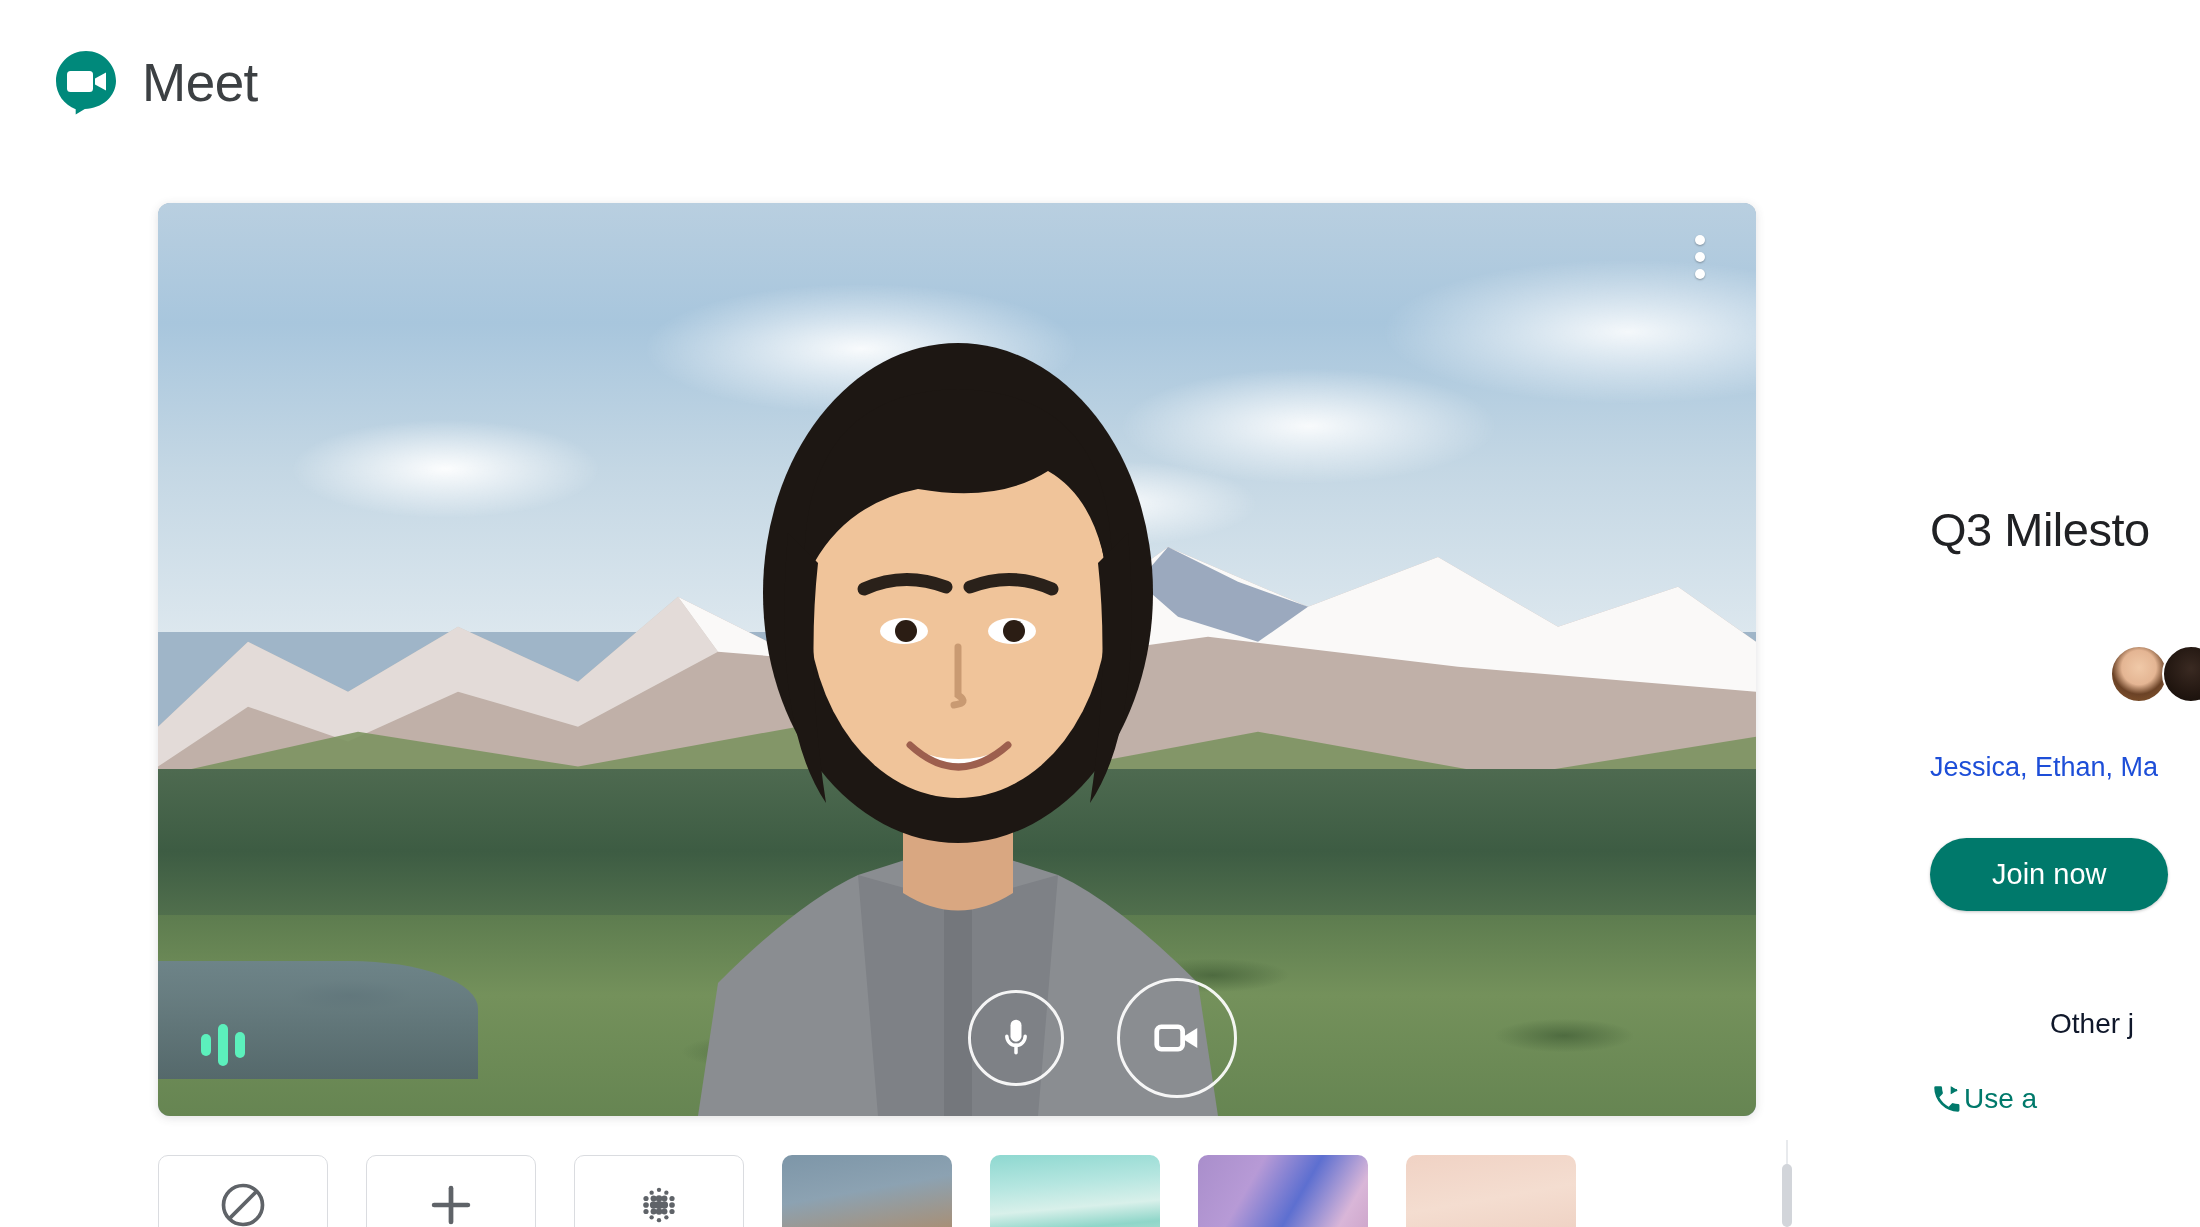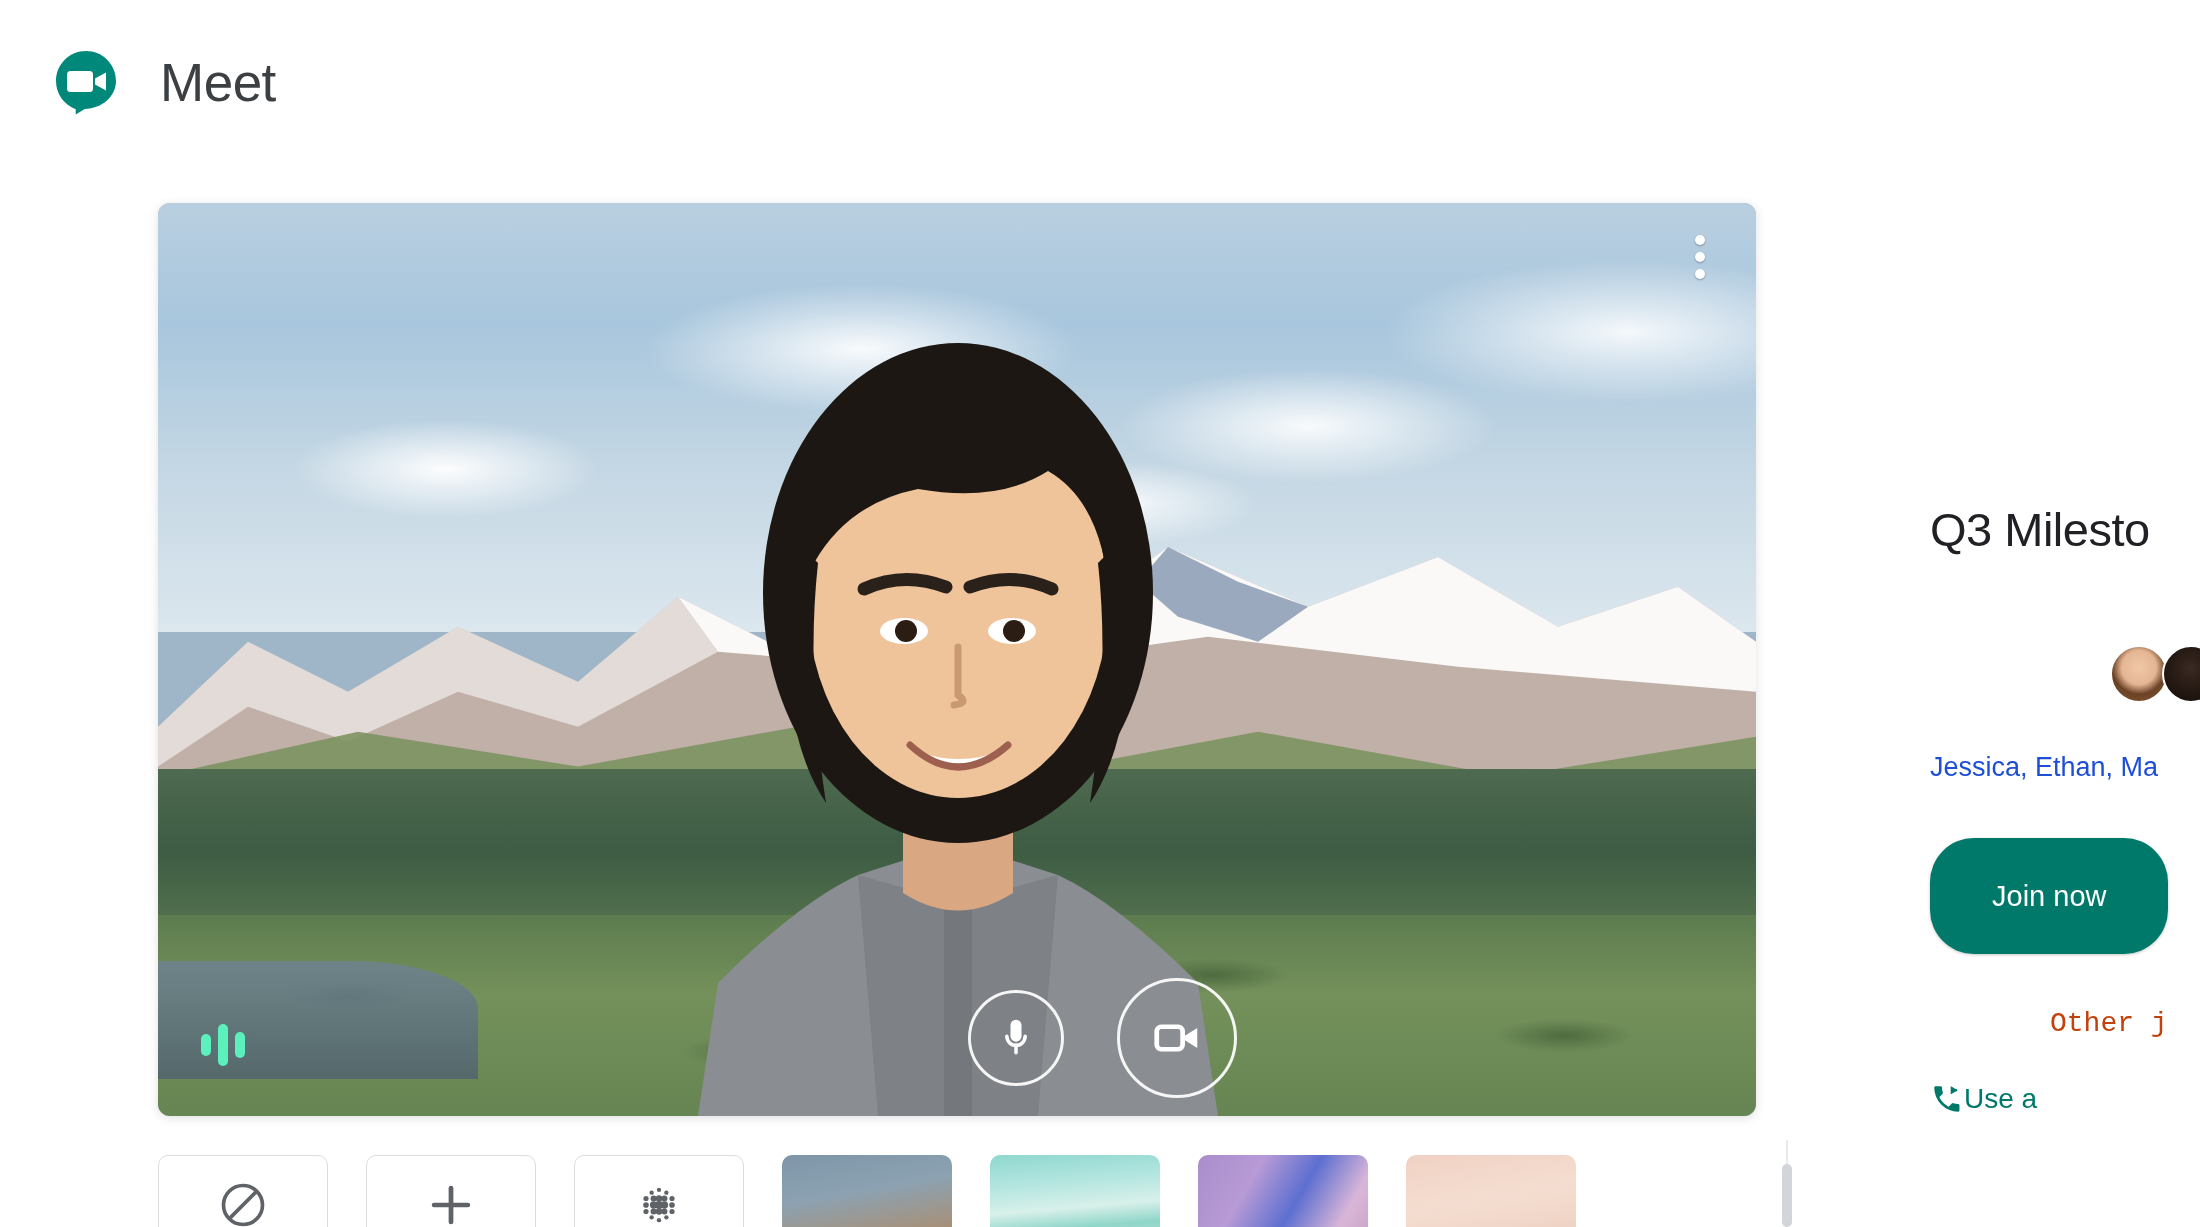--- a/index.html
+++ b/index.html
@@ -5,21 +5,21 @@
   * { box-sizing: border-box; margin: 0; padding: 0; }
   html, body {
     width: 2200px; height: 1227px;
     background: #ffffff;
     font-family: "Liberation Sans", sans-serif;
     overflow: hidden;
   }
   .page { position: relative; width: 2200px; height: 1227px; background: #fff; }
 
   
-  .brand { position: absolute; left: 52px; top: 48px; display: flex; align-items: center; gap: 40px; }
+  .brand { position: absolute; left: 52px; top: 48px; display: flex; align-items: center; gap: 22px; }
   .brand-logo { width: 68px; height: 68px; position: relative; }
   .brand-logo svg { display: block; }
   .brand-name {
     font-size: 53px; font-weight: 400; color: #3c4043;
     letter-spacing: -0.5px; line-height: 1;
   }
 
   
   .preview-wrap {
     position: absolute; left: 158px; top: 203px;
@@ -135,30 +135,30 @@
         margin-left: -6px; flex: none; }
   .av:first-child { margin-left: 0; }
   .av-1 { background: radial-gradient(circle at 50% 38%, #f0c9a8 0%, #e4b593 40%, #6b4226 62%, #8a5a30 100%); }
   .av-2 { background: radial-gradient(circle at 50% 40%, #3a2a22 0%, #241812 55%, #120b07 100%); }
   .names {
     position: absolute; left: 0; top: 752px;
     font-size: 27px; color: #1d4ed8; white-space: nowrap;
   }
   .join-btn {
     position: absolute; left: 0; top: 838px;
-    height: 116px; padding: 0 62px; border: none; border-radius: 44px;
+    height: 73px; padding: 0 62px; border: none; border-radius: 44px;
     background: #00796b; color: #fff; font-size: 29px; font-weight: 500;
     cursor: pointer; font-family: "Liberation Sans", sans-serif;
     display: flex; align-items: center; justify-content: center;
     box-shadow: 0 1px 3px rgba(60,64,67,.3);
     white-space: nowrap;
   }
   .other-join {
     position: absolute; left: 120px; top: 1008px;
-    font-size: 28px; color: #c2410c; white-space: nowrap; font-family: Liberation Mono, monospace;
+    font-size: 28px; color: #0f172a; white-space: nowrap;
   }
   .phone-link {
     position: absolute; left: 0; top: 1082px;
     display: flex; align-items: center; 
     color: #00796b; font-size: 28px; cursor: pointer; white-space: nowrap;
   }
   .phone-link svg { display: block; flex: none; }
 </style>
 </head>
 <body>

